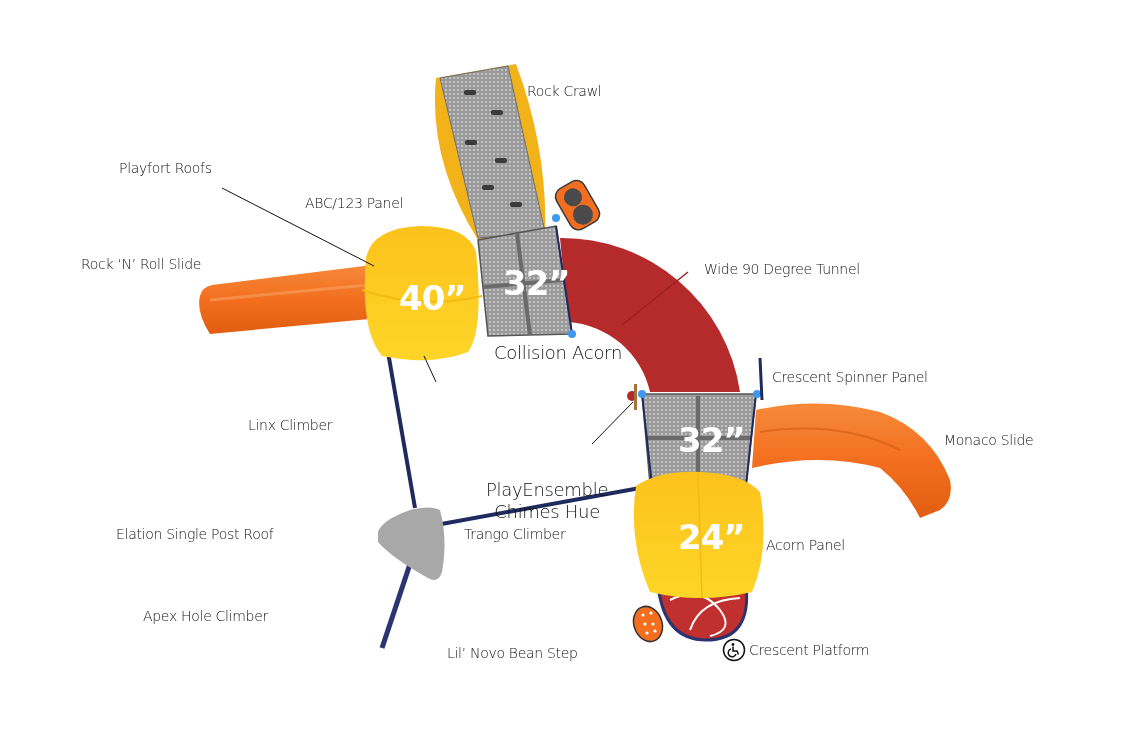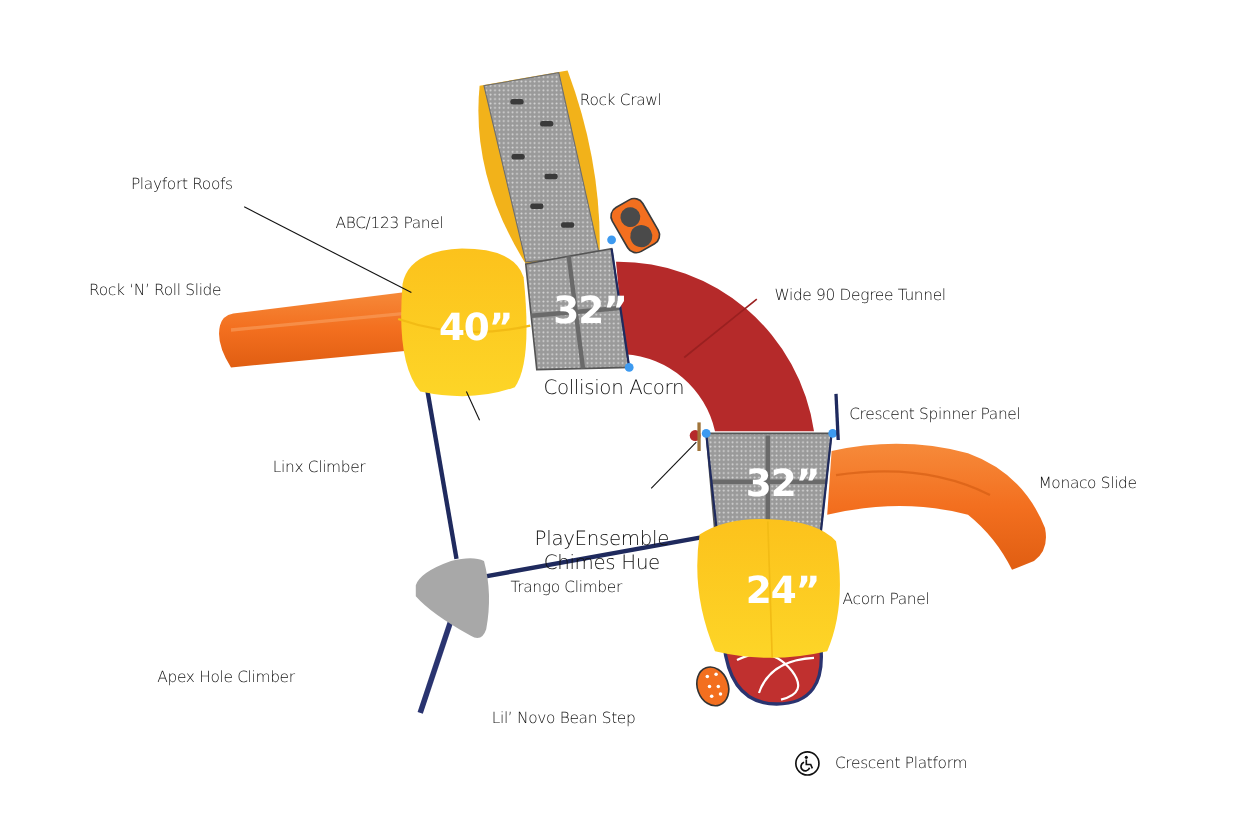--- a/index.html
+++ b/index.html
@@ -127,26 +127,27 @@
   <div class="lbl" style="left:119px;top:161px;">Playfort Roofs</div>
   <div class="lbl" style="left:305px;top:196px;">ABC/123 Panel</div>
   <div class="lbl" style="left:81px;top:257px;">Rock ‘N’ Roll Slide</div>
   <div class="lbl" style="left:704px;top:262px;">Wide 90 Degree Tunnel</div>
   <div class="lbl sm" style="left:494px;top:344px;">Collision Acorn</div>
   <div class="lbl" style="left:772px;top:342px;margin-top:28px;">Crescent Spinner Panel</div>
   <div class="lbl" style="left:248px;top:418px;">Linx Climber</div>
   <div class="lbl sm center" style="left:486px;top:443px;margin-top:36px;">PlayEnsemble
 Chimes Hue</div>
   <div class="lbl" style="left:944px;top:433px;">Monaco Slide</div>
+  <div class="lbl" style="left:116px;top:527px;">Elation Single Post Roof</div>
   <div class="lbl" style="left:464px;top:527px;">Trango Climber</div>
   <div class="lbl" style="left:766px;top:538px;">Acorn Panel</div>
   <div class="lbl" style="left:143px;top:609px;">Apex Hole Climber</div>
   <div class="lbl" style="left:447px;top:646px;">Lil’ Novo Bean Step</div>
 
-  <div style="position:absolute;left:722px;top:638px;display:flex;align-items:center;gap:13px;margin-top:44px;">
+  <div style="position:absolute;left:722px;top:638px;display:flex;align-items:center;gap:3px;">
     <svg width="24" height="24" viewBox="0 0 24 24" style="position:static;">
       <circle cx="12" cy="12" r="10.5" fill="none" stroke="#111" stroke-width="1.5"></circle>
       <circle cx="11" cy="6.5" r="1.4" fill="#111"></circle>
       <path d="M11 8.5 L 11 13 L 15 13 L 16.5 16.5" stroke="#111" stroke-width="1.5" fill="none"></path>
       <path d="M9 11 A 4 4 0 1 0 14 16" stroke="#111" stroke-width="1.5" fill="none"></path>
     </svg>
     <span class="lbl" style="position:static;">Crescent Platform</span>
   </div>
 </div>
 

